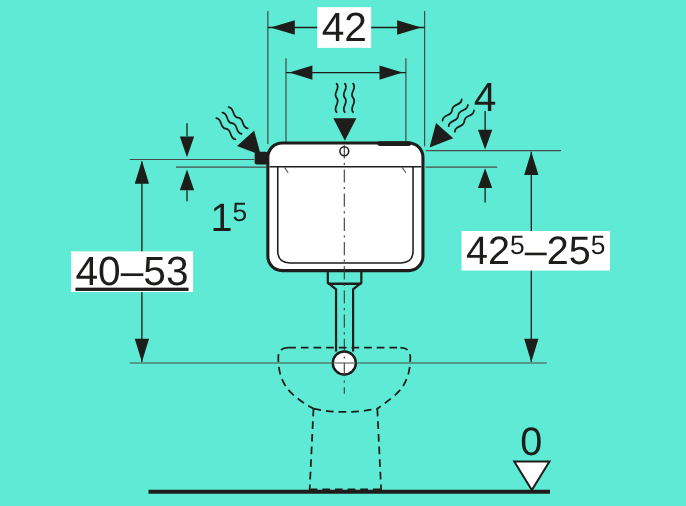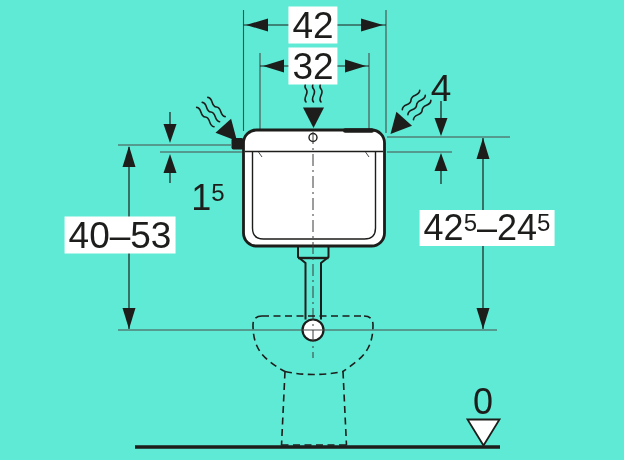--- a/index.html
+++ b/index.html
@@ -128,38 +128,35 @@
       <polygon points="-10.5,-20.5 10.5,-20.5 0,0" fill="#1d1d1b" stroke="none"></polygon>
     </g>
 
     <polygon points="467.5,419.5 499.5,419.5 483.5,445.5" fill="#ffffff" stroke="#1d1d1b" stroke-width="1.8"></polygon>
   </svg>
 
   <div class="dim-label" style="left:313px;top:25px;">
     <span>42</span>
   </div>
 
-  <div class="dim-label" style="left:313px;top:66px;">
-    <span>32</span>
-  </div>
 
 
   <div class="dim-label no-bg" style="left:441px;top:88px;">
     <span>4</span>
   </div>
 
   <div class="dim-label no-bg" style="left:172px;top:198px;font-size:36px;margin-left:36px;">
     <span>1</span><span class="sup">5</span>
   </div>
 
-  <div class="dim-label" style="left:120px;top:235px;">
+  <div class="dim-label" style="left:120px;top:247px;text-decoration:underline;">
     <span>40–53</span>
   </div>
 
   <div class="dim-label" style="left:487px;top:228px;font-size:36px;">
-    <span>42</span><span class="sup">5</span><span>–</span><span>24</span><span class="sup">5</span>
+    <span>42</span><span class="sup">5</span><span>–</span><span>25</span><span class="sup">5</span>
   </div>
 
   <div class="dim-label no-bg" style="left:483px;top:402px;font-size:36px;">
     <span>0</span>
   </div>
 
 </div>
 
 </body></html>

